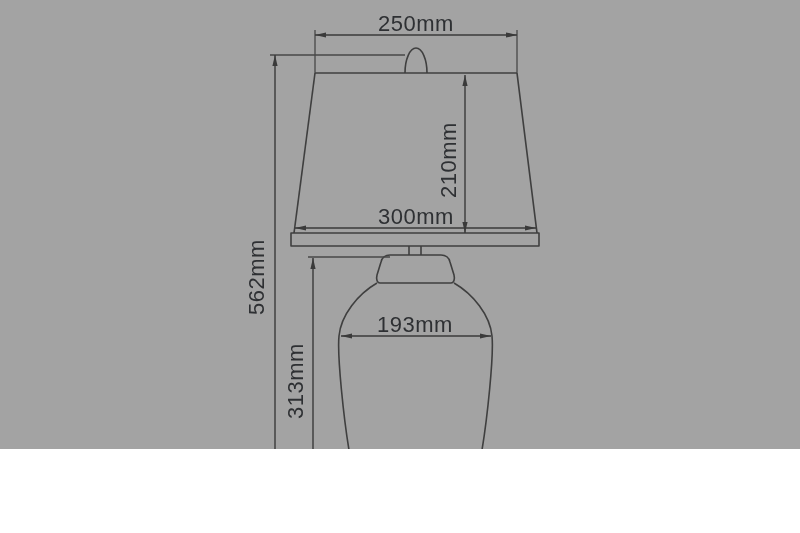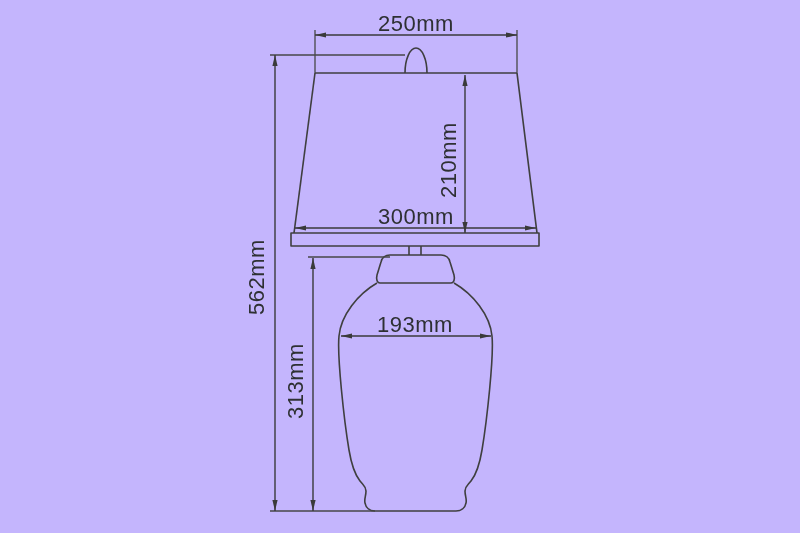--- a/index.html
+++ b/index.html
@@ -1,19 +1,19 @@
 <!DOCTYPE html>
 <html><head>
 <meta charset="utf-8">
 <style>
   html,body{margin:0;padding:0;background:#ffffff;}
   .page{
     position:relative;
-    width:800px;height:533px;
-    background:#c4b5fd;
+    width:800px;height:449px;
+    background:#a3a3a3;
     overflow:hidden;
     font-family:"Liberation Sans", sans-serif;
   }
   svg{display:block;}
   .draw{stroke:#3f3f3f;stroke-width:1.6;fill:none;stroke-linejoin:round;}
   .thin{stroke:#474747;stroke-width:1.3;fill:none;}
   .dim {stroke:#3a3a3a;stroke-width:1.4;fill:none;}
   text.dimlabel{
     font-family:"Liberation Sans", sans-serif;
     font-size:22px;

